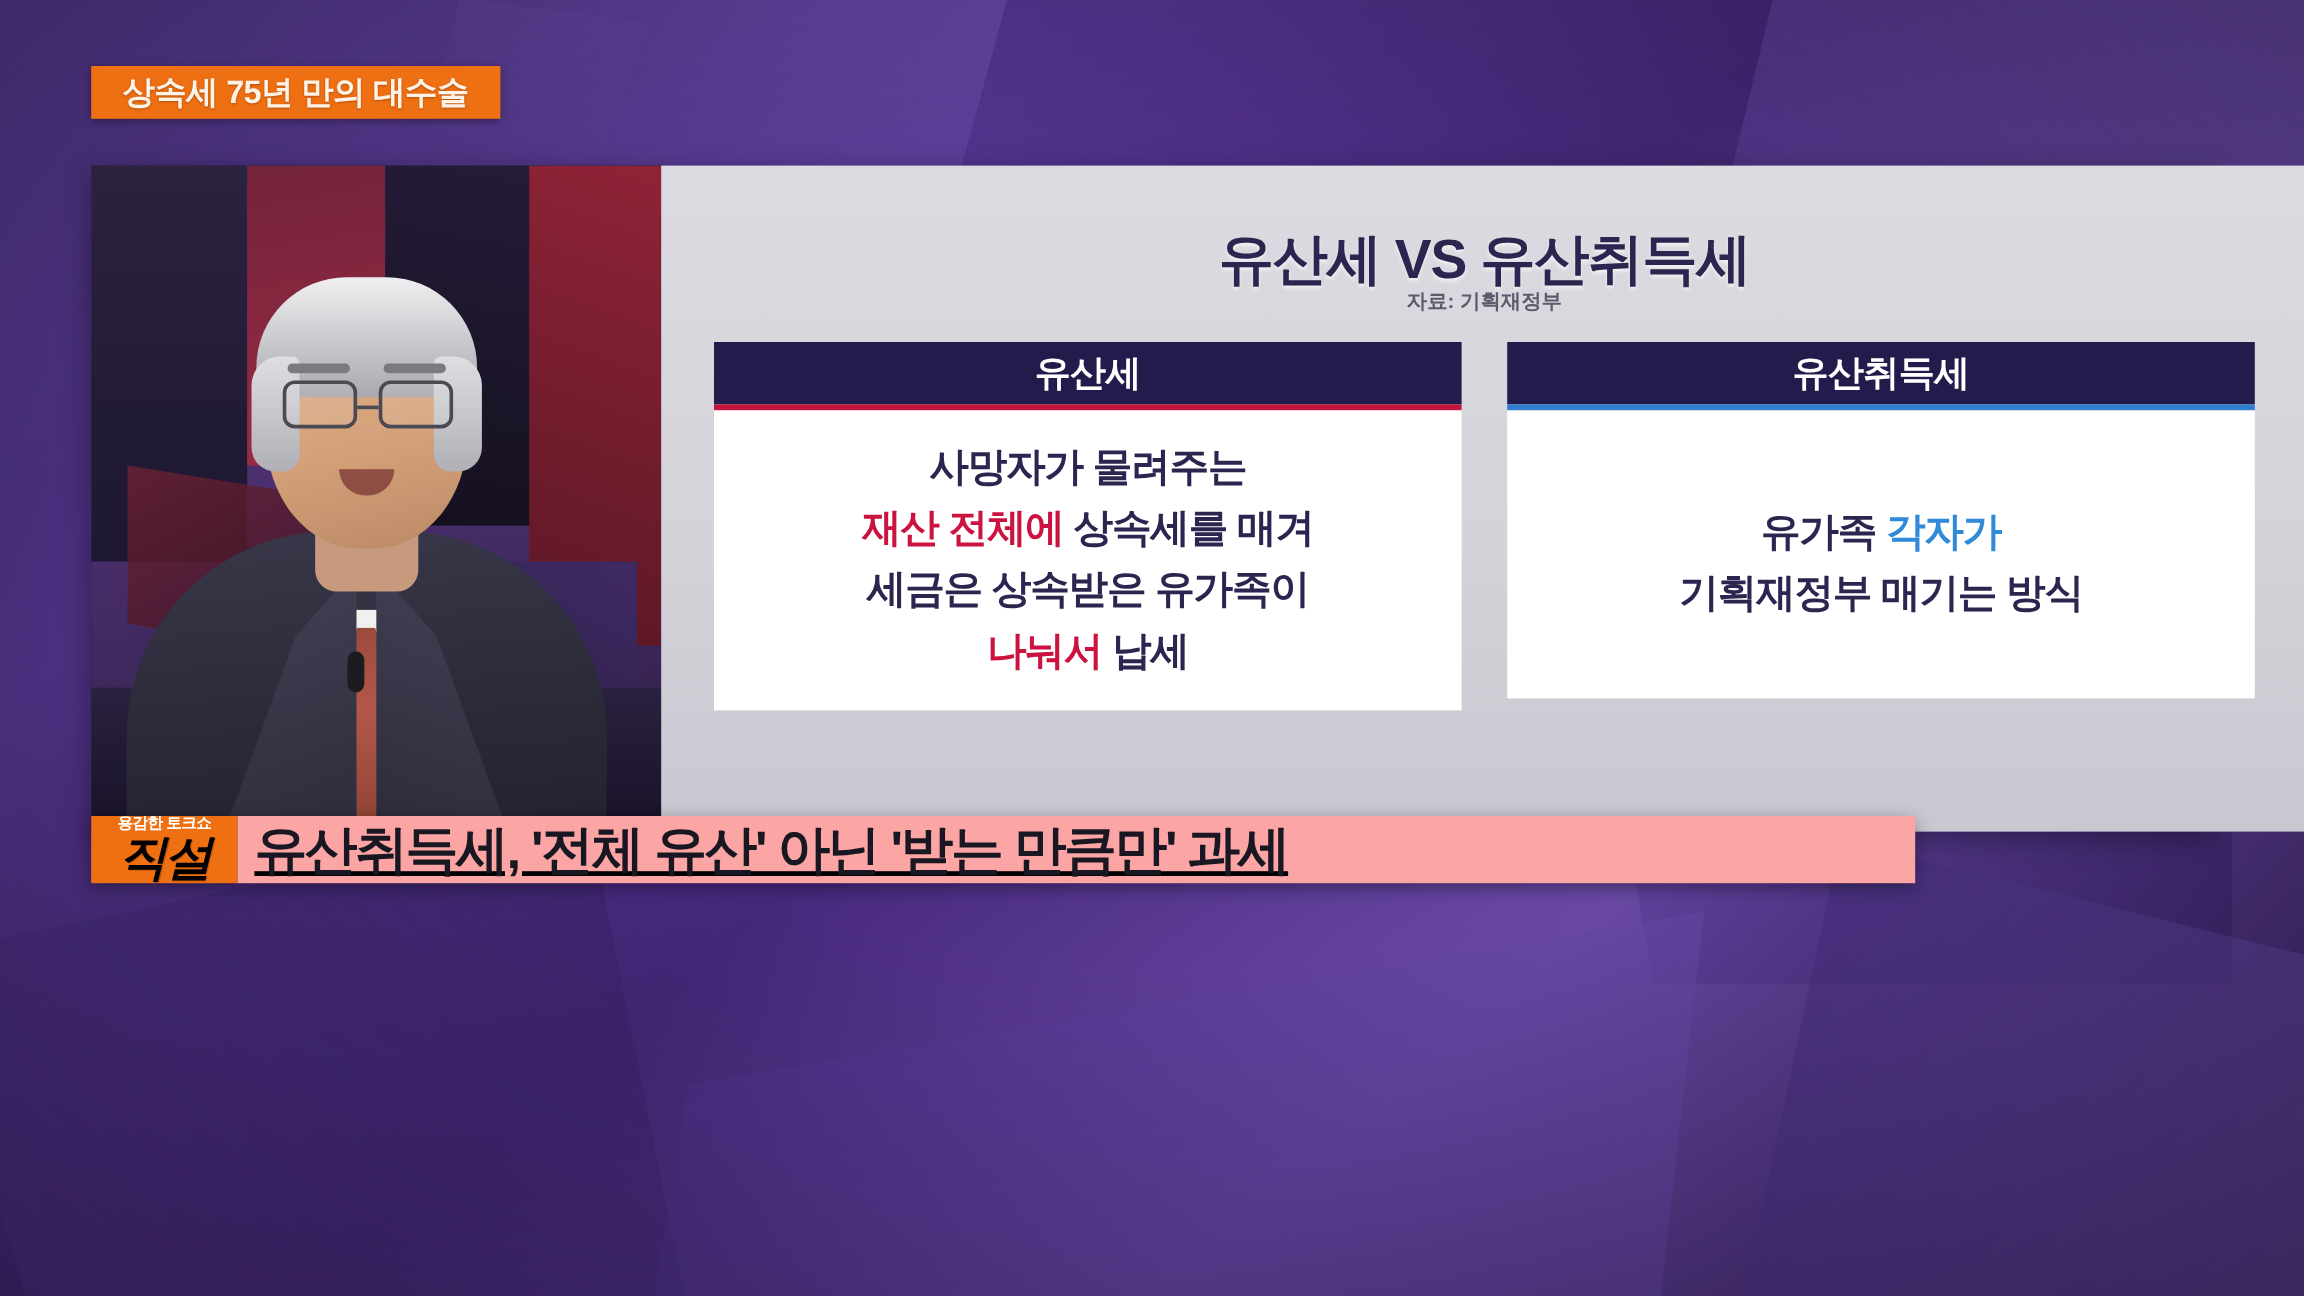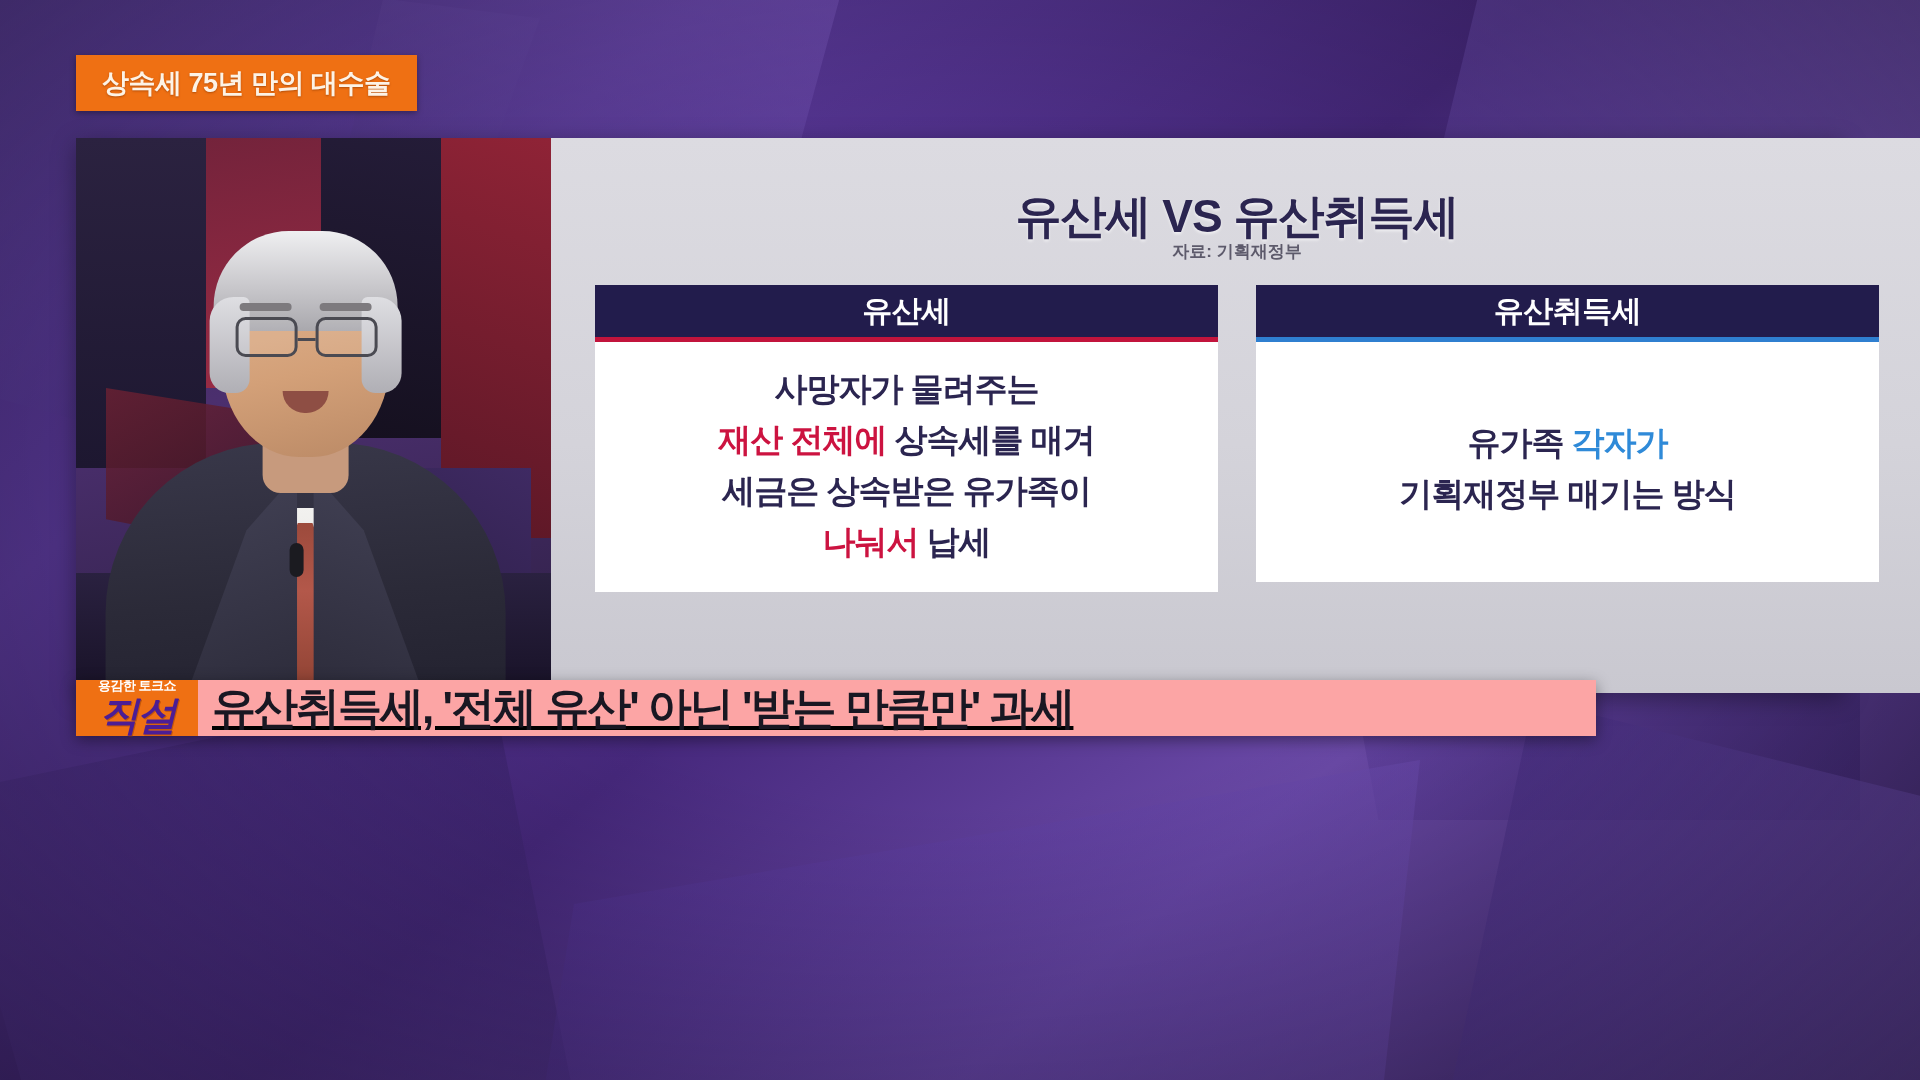--- a/index.html
+++ b/index.html
@@ -40,21 +40,21 @@
         background:linear-gradient(300deg,#7e5cc4,#3d2577);
         clip-path:polygon(18% 0,100% 24%,100% 100%,0 100%); opacity:.45; }
   #backdrop .vignette {
     position:absolute; inset:0;
     background:radial-gradient(ellipse at 50% 45%,rgba(0,0,0,0) 38%,rgba(0,0,0,.38) 100%);
   }
 
   
   #topic-banner {
     position:absolute; left:76px; top:55px;
-    height:56px; padding:0 26px;
+    height:44px; padding:0 26px;
     background:#ef7013;
     display:flex; align-items:center;
     box-shadow:0 2px 6px rgba(0,0,0,.35);
   }
   #topic-banner .topic-text {
     color:#fdf3e6; font-size:27px; font-weight:bold; letter-spacing:-.5px;
     white-space:nowrap; text-shadow:0 1px 2px rgba(120,45,0,.5);
   }
 
   
@@ -223,21 +223,21 @@
   #show-logo {
     width:122px; background:#ef7013;
     display:flex; flex-direction:column; align-items:center; justify-content:center;
     padding:4px 0 6px 0;
   }
   #show-logo .logo-sub {
     color:#fff; font-size:13px; font-weight:bold; letter-spacing:-.5px;
     line-height:1; margin-bottom:3px;
   }
   #show-logo .logo-main {
-    color:#4c1d95; font-size:40px; font-weight:bold; letter-spacing:-2px;
+    color:#000000; font-size:40px; font-weight:bold; letter-spacing:-2px;
     line-height:1; font-style:italic;
     text-shadow:1px 1px 0 rgba(150,60,0,.5);
   }
   #headline-bar {
     width:1398px; background:#fca5a5;
     display:flex; align-items:center;
     padding:0 14px;
     text-decoration:underline;
   }
   #headline-bar .headline-text {

